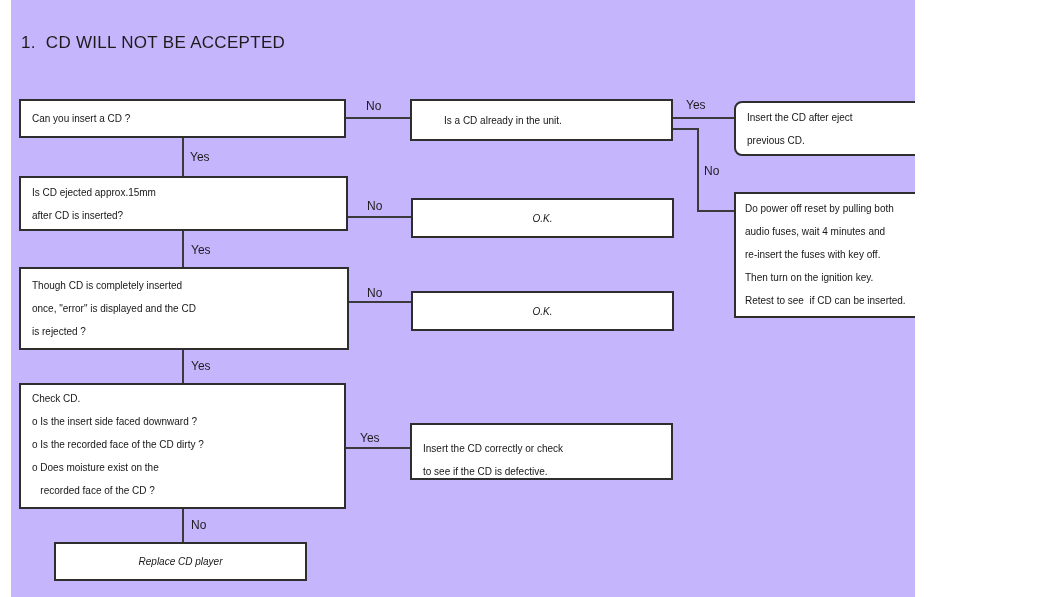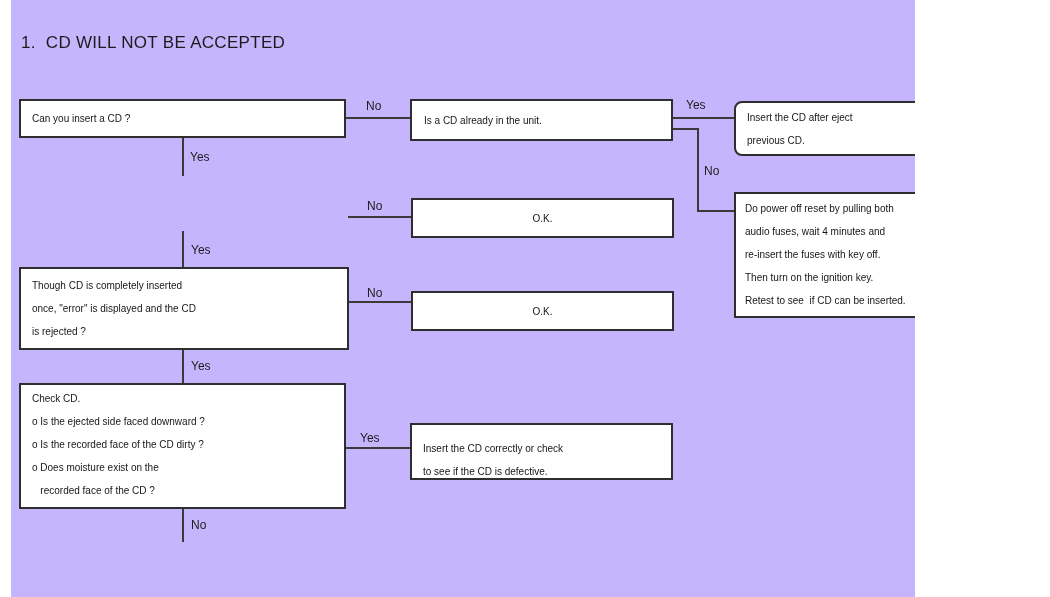--- a/index.html
+++ b/index.html
@@ -39,36 +39,37 @@
   .node.vcenter {
     display: flex;
     align-items: center;
   }
   .node.ccenter {
     display: flex;
     align-items: center;
     justify-content: center;
     text-align: center;
     white-space: normal;
+    font-style: italic;
   }
   .edge-label {
     position: absolute;
     font-size: 12px;
     line-height: 19px;
     color: #1c1c1c;
     white-space: nowrap;
   }
   .line {
     position: absolute;
     background: #3a3a3a;
   }
 
   
   .n-can-insert        { left: 8px;   top: 99px;  width: 327px; height: 39px; }
-  .n-cd-in-unit        { left: 399px; top: 99px;  width: 263px; height: 42px; padding-left: 12px; text-align: right; }
+  .n-cd-in-unit        { left: 399px; top: 99px;  width: 263px; height: 42px; padding-left: 32px; text-align: right; }
   .n-insert-after-eject{ left: 723px; top: 101px; width: 297px; height: 55px; padding-top: 3px; border-radius: 8px; }
   .n-power-off-reset   { left: 723px; top: 192px; width: 299px; height: 126px; padding-top: 3px; padding-left: 9px; padding-right: 6px; }
   .n-ejected-15mm      { left: 8px;   top: 176px; width: 329px; height: 55px; padding-top: 3px; }
   .n-ok-1              { left: 400px; top: 198px; width: 263px; height: 40px; }
   .n-error-displayed   { left: 8px;   top: 267px; width: 330px; height: 83px; padding-top: 5px; }
   .n-ok-2              { left: 400px; top: 291px; width: 263px; height: 40px; }
   .n-check-cd          { left: 8px;   top: 383px; width: 327px; height: 126px; padding-top: 2px; }
   .n-insert-correctly  { left: 399px; top: 423px; width: 263px; height: 57px; padding-top: 12px; }
   .n-replace-player    { left: 43px;  top: 542px; width: 253px; height: 39px; }
 
@@ -107,32 +108,35 @@
 
   <div class="node vcenter n-can-insert">Can you insert a CD ?</div>
   <div class="node vcenter n-cd-in-unit">Is a CD already in the unit.</div>
   <div class="node n-insert-after-eject">Insert the CD after eject
 previous CD.</div>
   <div class="node n-power-off-reset">Do power off reset by pulling both
 audio fuses, wait 4 minutes and
 re-insert the fuses with key off.
 Then turn on the ignition key.
 Retest to see  if CD can be inserted.</div>
+  <div class="node n-ejected-15mm">Is CD ejected approx.15mm
+after CD is inserted?</div>
   <div class="node ccenter n-ok-1">O.K.</div>
   <div class="node n-error-displayed">Though CD is completely inserted
 once, "error" is displayed and the CD
 is rejected ?</div>
   <div class="node ccenter n-ok-2">O.K.</div>
   <div class="node n-check-cd">Check CD.
-o Is the ejected side faced downward ?
+o Is the insert side faced downward ?
 o Is the recorded face of the CD dirty ?
 o Does moisture exist on the
    recorded face of the CD ?</div>
   <div class="node n-insert-correctly">Insert the CD correctly or check
 to see if the CD is defective.</div>
+  <div class="node ccenter n-replace-player">Replace CD player</div>
 
   <div class="line e-q1-no"></div>
   <div class="line e-q1-yes"></div>
   <div class="line e-q2-yes"></div>
   <div class="line e-q2-no-a"></div>
   <div class="line e-q2-no-b"></div>
   <div class="line e-q2-no-c"></div>
   <div class="line e-q3-no"></div>
   <div class="line e-q3-yes"></div>
   <div class="line e-q4-no"></div>

